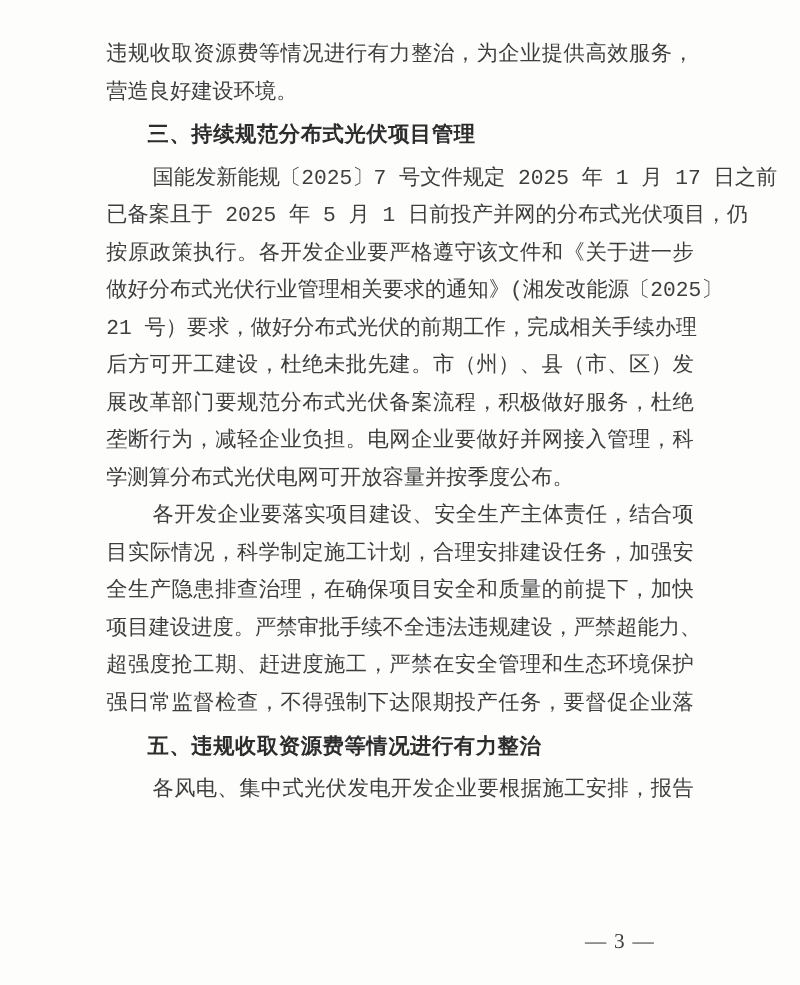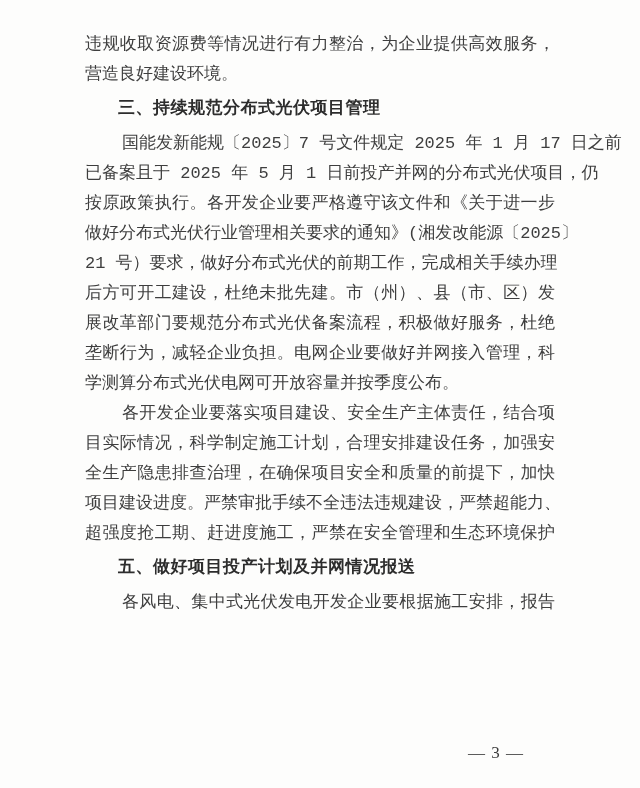--- a/index.html
+++ b/index.html
@@ -73,23 +73,24 @@
     <div class="line no-stretch">学测算分布式光伏电网可开放容量并按季度公布。</div>
   </div>
 
 
   <div class="para">
     <div class="line indent">各开发企业要落实项目建设、安全生产主体责任，结合项</div>
     <div class="line">目实际情况，科学制定施工计划，合理安排建设任务，加强安</div>
     <div class="line">全生产隐患排查治理，在确保项目安全和质量的前提下，加快</div>
     <div class="line">项目建设进度。严禁审批手续不全违法违规建设，严禁超能力、</div>
     <div class="line">超强度抢工期、赶进度施工，严禁在安全管理和生态环境保护</div>
+    <div class="line">强日常监督检查，不得强制下达限期投产任务，要督促企业落</div>
   </div>
 
-  <h2 class="heading">五、做好项目投产计划及并网情况报送</h2>
+  <h2 class="heading">五、违规收取资源费等情况进行有力整治</h2>
 
   <div class="para">
     <div class="line indent">各风电、集中式光伏发电开发企业要根据施工安排，报告</div>
   </div>
 
   <div class="page-number">— 3 —</div>
 
 </div>
 
 </body></html>

